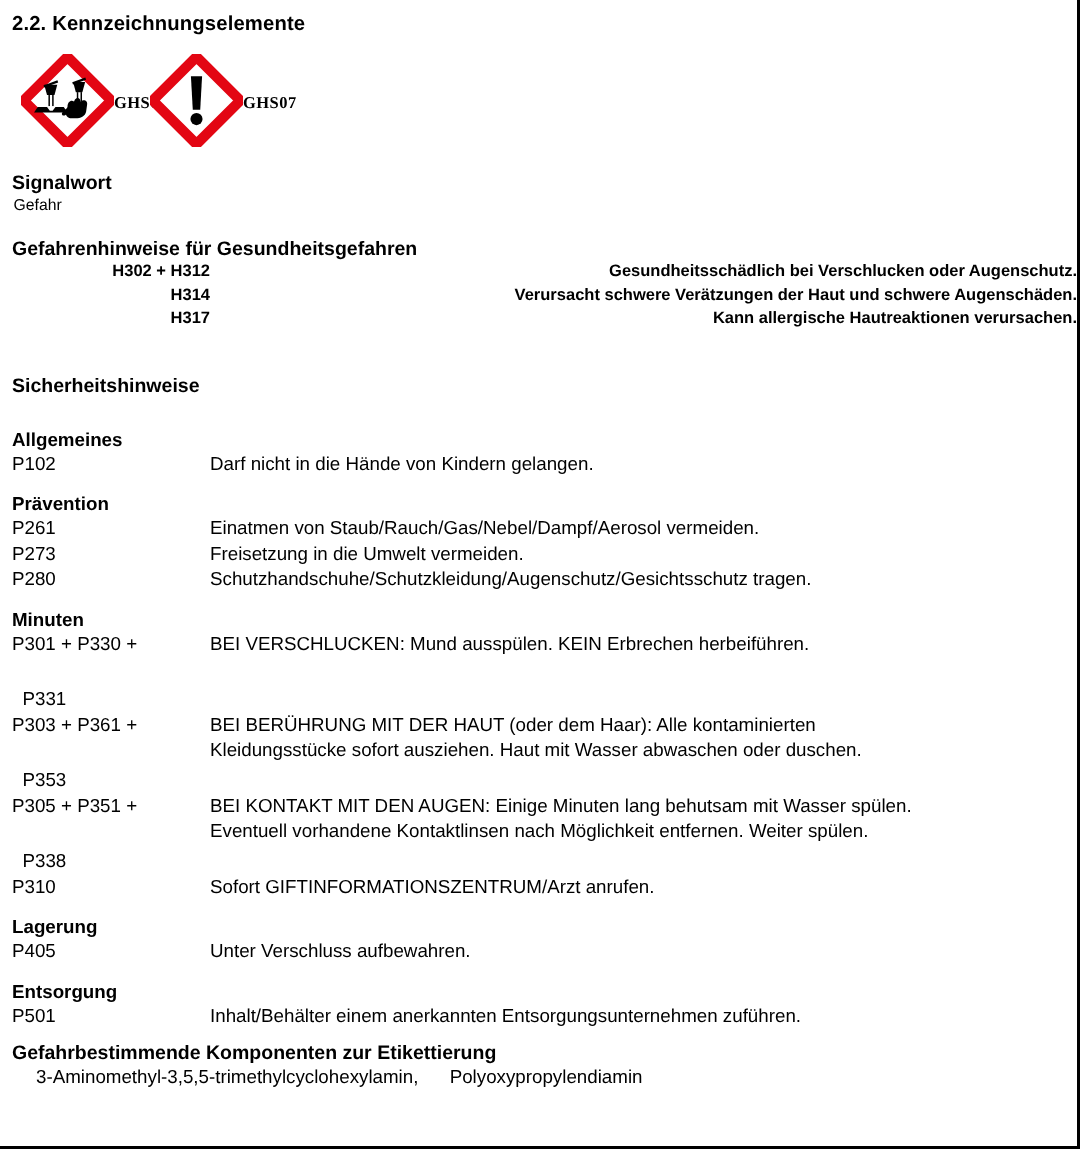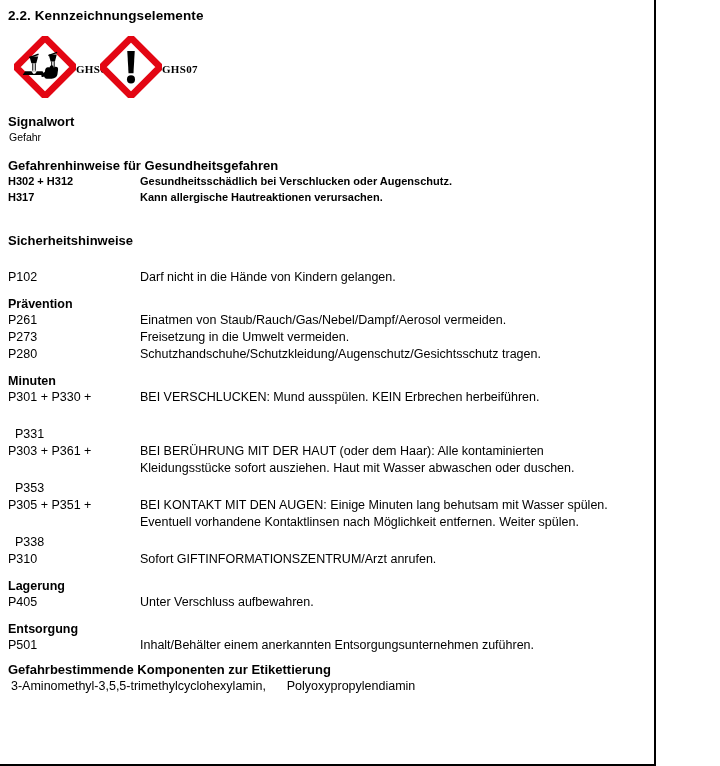--- a/index.html
+++ b/index.html
@@ -8,21 +8,21 @@
     padding: 0;
     background: #ffffff;
   }
   body {
     font-family: "Liberation Sans", sans-serif;
     color: #000000;
     -webkit-font-smoothing: antialiased;
   }
   #page {
     position: relative;
-    width: 656px;
+    width: 720px;
     height: 766px;
     box-sizing: border-box;
     background: #ffffff;
     border-right: 2px solid #000000;
     border-bottom: 2px solid #000000;
     overflow: hidden;
   }
 
   
   .doc-header {
@@ -74,20 +74,21 @@
   }
   .subtext {
     font-size: 10.5px;
     line-height: 14px;
     padding-left: 1px;
   }
 
   
   .stmt-list {
     margin: 0;
+    text-align: right;
   }
   .stmt-row {
     display: flex;
     align-items: flex-start;
     line-height: 15.5px;
   }
   .stmt-code {
     width: 132px;
     flex: 0 0 132px;
     font-size: 11.5px;
@@ -117,21 +118,21 @@
   .gap-8  { height: 8px; }
   .gap-10 { height: 10px; }
   .gap-12 { height: 12px; }
   .gap-14 { height: 14px; }
   .gap-16 { height: 16px; }
   .gap-20 { height: 20px; }
 
   .components-line {
     font-size: 12.5px;
     line-height: 17px;
-    padding-left: 11px;
+    padding-left: 24px;
     white-space: pre;
   }
 </style>
 </head>
 <body>
 
 <div id="page">
 
   <div class="doc-header">
     <div class="h-line">2.2. Kennzeichnungselemente</div>
@@ -199,20 +200,24 @@
 
   <div class="section">
     <div class="section-title">Gefahrenhinweise für Gesundheitsgefahren</div>
     <div class="stmt-list">
 
       <div class="stmt-row bold">
         <span class="stmt-code">H302 + H312</span>
         <span class="stmt-text">Gesundheitsschädlich bei Verschlucken oder Augenschutz.</span>
       </div>
 
+      <div class="stmt-row bold">
+        <span class="stmt-code">H314</span>
+        <span class="stmt-text">Verursacht schwere Verätzungen der Haut und schwere Augenschäden.</span>
+      </div>
 
       <div class="stmt-row bold">
         <span class="stmt-code">H317</span>
         <span class="stmt-text">Kann allergische Hautreaktionen verursachen.</span>
       </div>
 
     </div>
   </div>
 
   <div class="gap-12"></div>
@@ -220,20 +225,21 @@
 
   <div class="gap-16"></div>
 
   <div class="section">
     <div class="section-title">Sicherheitshinweise</div>
   </div>
 
   <div class="gap-20"></div>
 
   <div class="section">
+    <div class="section-title small">Allgemeines</div>
     <div class="stmt-row p-row">
       <span class="stmt-code">P102</span>
       <span class="stmt-text">Darf nicht in die Hände von Kindern gelangen.</span>
     </div>
   </div>
 
   <div class="gap-10"></div>
 
   <div class="section">
     <div class="section-title small">Prävention</div>

